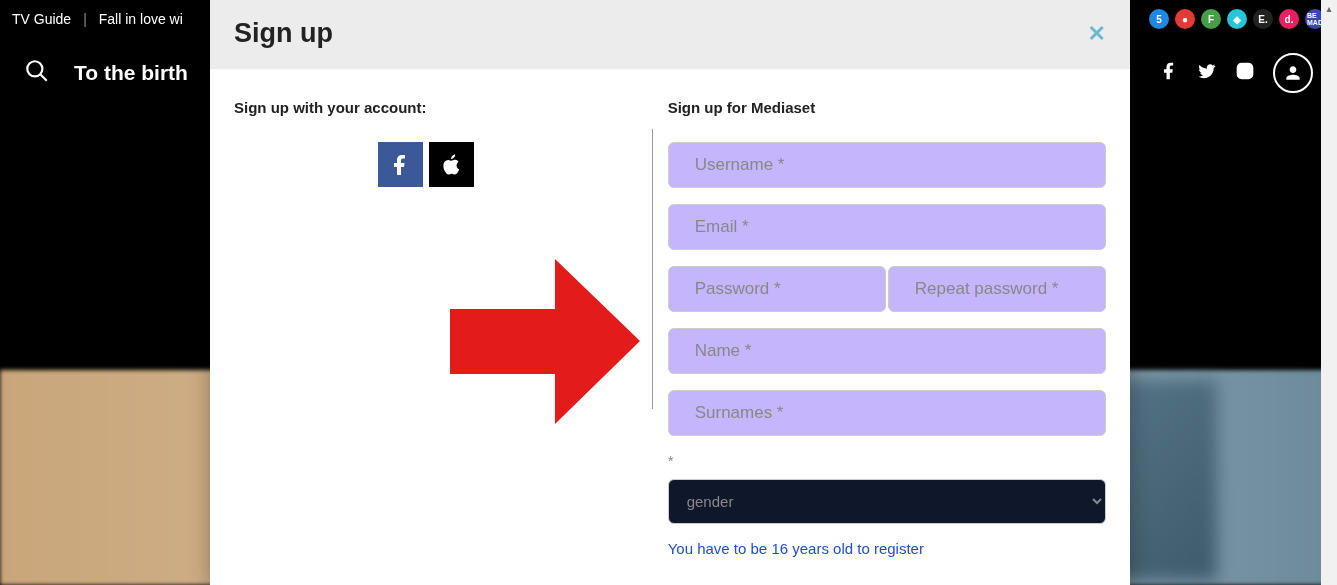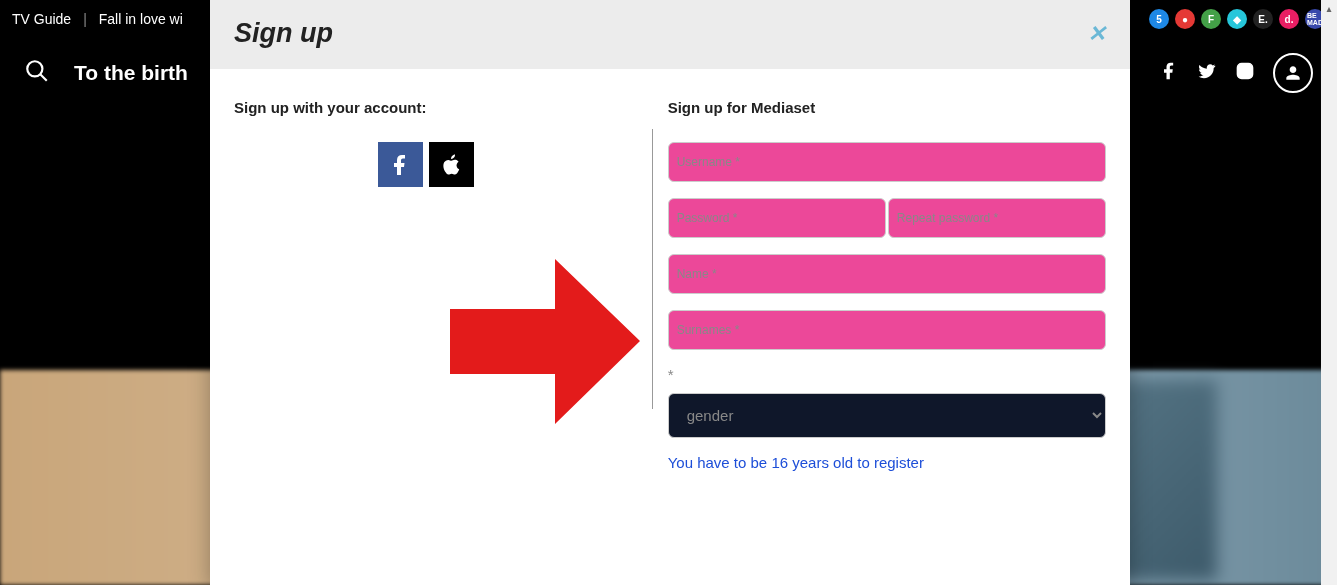--- a/index.html
+++ b/index.html
@@ -84,21 +84,20 @@
       height: 585px;
       background: #fff;
       box-shadow: 0 4px 20px rgba(0,0,0,0.3);
       overflow-y: auto;
     }
     .modal-header {
       background: #ececec;
       padding: 18px 24px 20px;
       display: flex;
       align-items: center;
-      font-style: italic;
     }
     .modal-title { font-size: 27px; font-weight: bold; color: #222; }
     .modal-close {
       margin-left: auto; cursor: pointer;
       color: #6bb8d6; font-size: 22px; font-weight: bold;
     }
     .modal-body {
       display: flex;
       padding: 30px 24px 24px;
       position: relative;
@@ -134,26 +133,26 @@
       height: 165px;
       pointer-events: none;
     }
 
     
     .form-field {
       margin-bottom: 16px;
     }
     .form-input {
       width: 100%;
-      padding: 12px 8px;
+      padding: 12px 26px;
       border: 1px solid #ccc;
       border-radius: 6px;
-      font-size: 12px;
+      font-size: 17px;
       color: #333;
-      background: #ec4899;
+      background: #c4b5fd;
     }
     .form-input::placeholder { color: #888; }
     .form-row { display: flex; gap: 2px; }
     .form-row .form-field { flex: 1; }
     .form-select {
       width: 100%;
       padding: 12px 14px;
       border: 1px solid #ccc;
       border-radius: 6px;
       font-size: 15px;
@@ -262,20 +261,23 @@
     <svg class="arrow-annotation" viewBox="0 0 190 165">
       <polygon points="0,50 105,50 105,0 190,82 105,165 105,115 0,115" fill="#e31b1b"></polygon>
     </svg>
 
     <div class="right-col">
       <div class="section-title">Sign up for Mediaset</div>
 
       <div class="form-field">
         <input class="form-input" type="text" placeholder="Username *" style="">
       </div>
+      <div class="form-field">
+        <input class="form-input" type="email" placeholder="Email *" style="">
+      </div>
       <div class="form-row">
         <div class="form-field">
           <input class="form-input" type="password" placeholder="Password *" style="">
         </div>
         <div class="form-field">
           <input class="form-input" type="password" placeholder="Repeat password *" style="">
         </div>
       </div>
       <div class="form-field">
         <input class="form-input" type="text" placeholder="Name *" style="">

